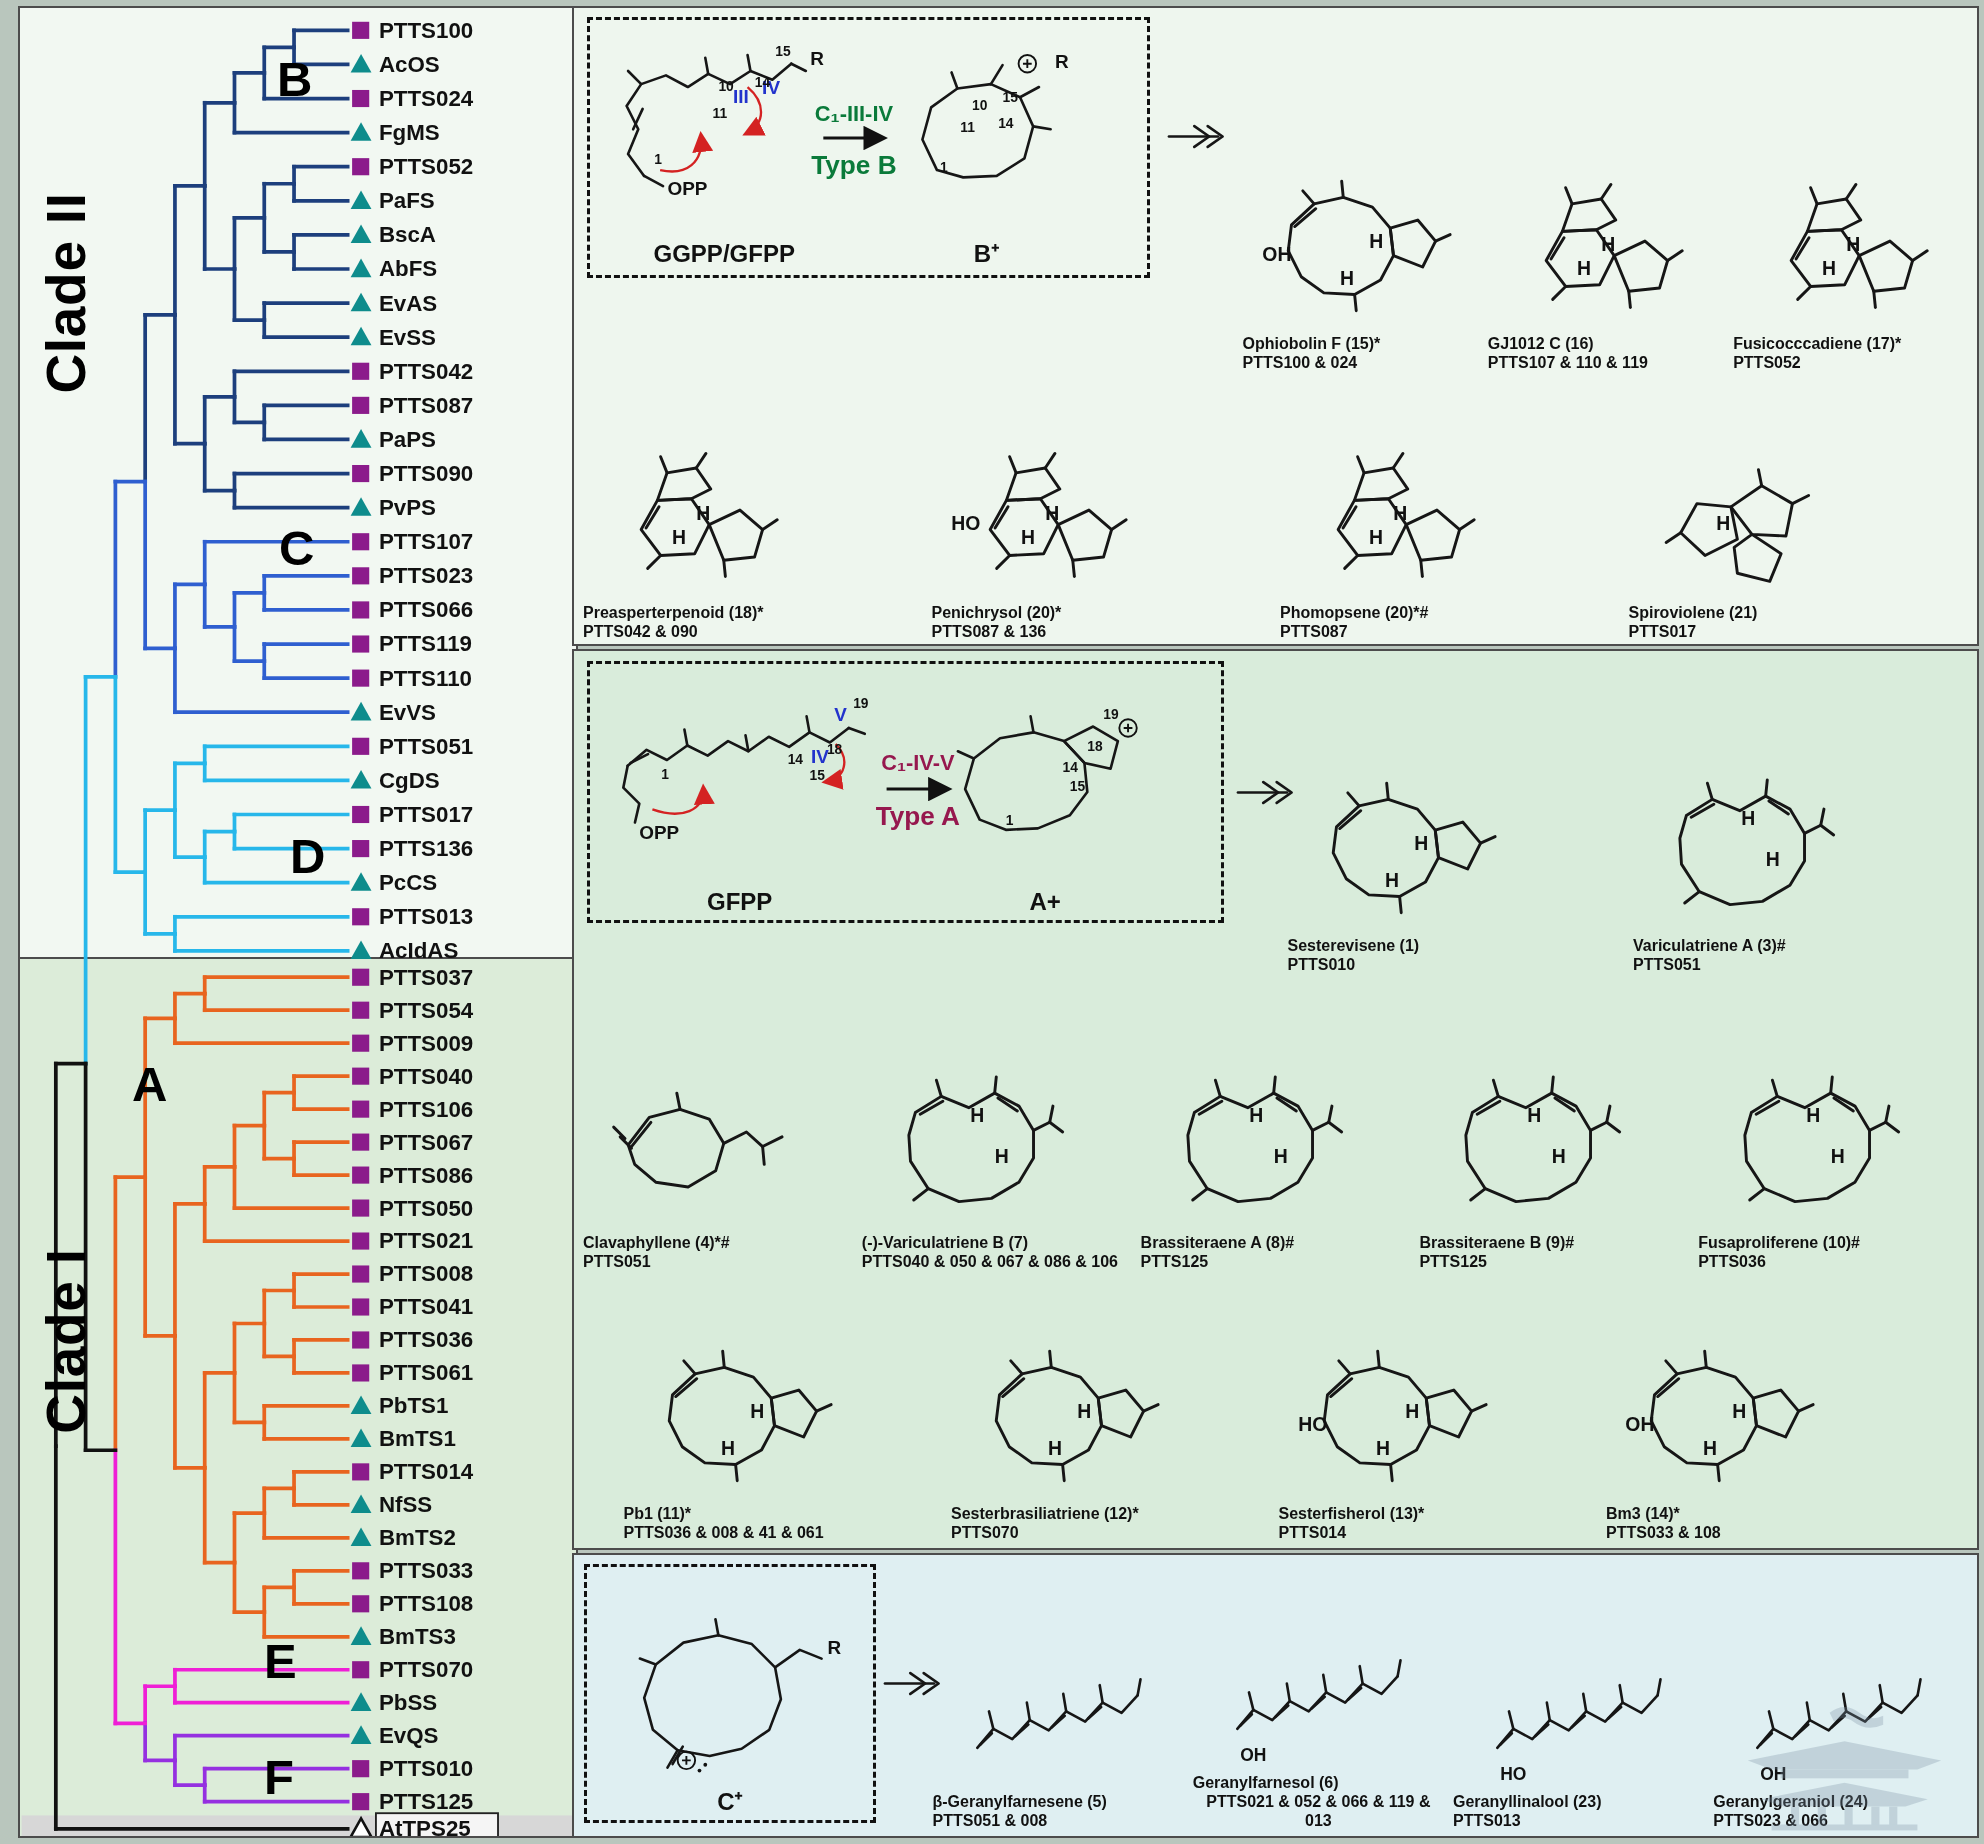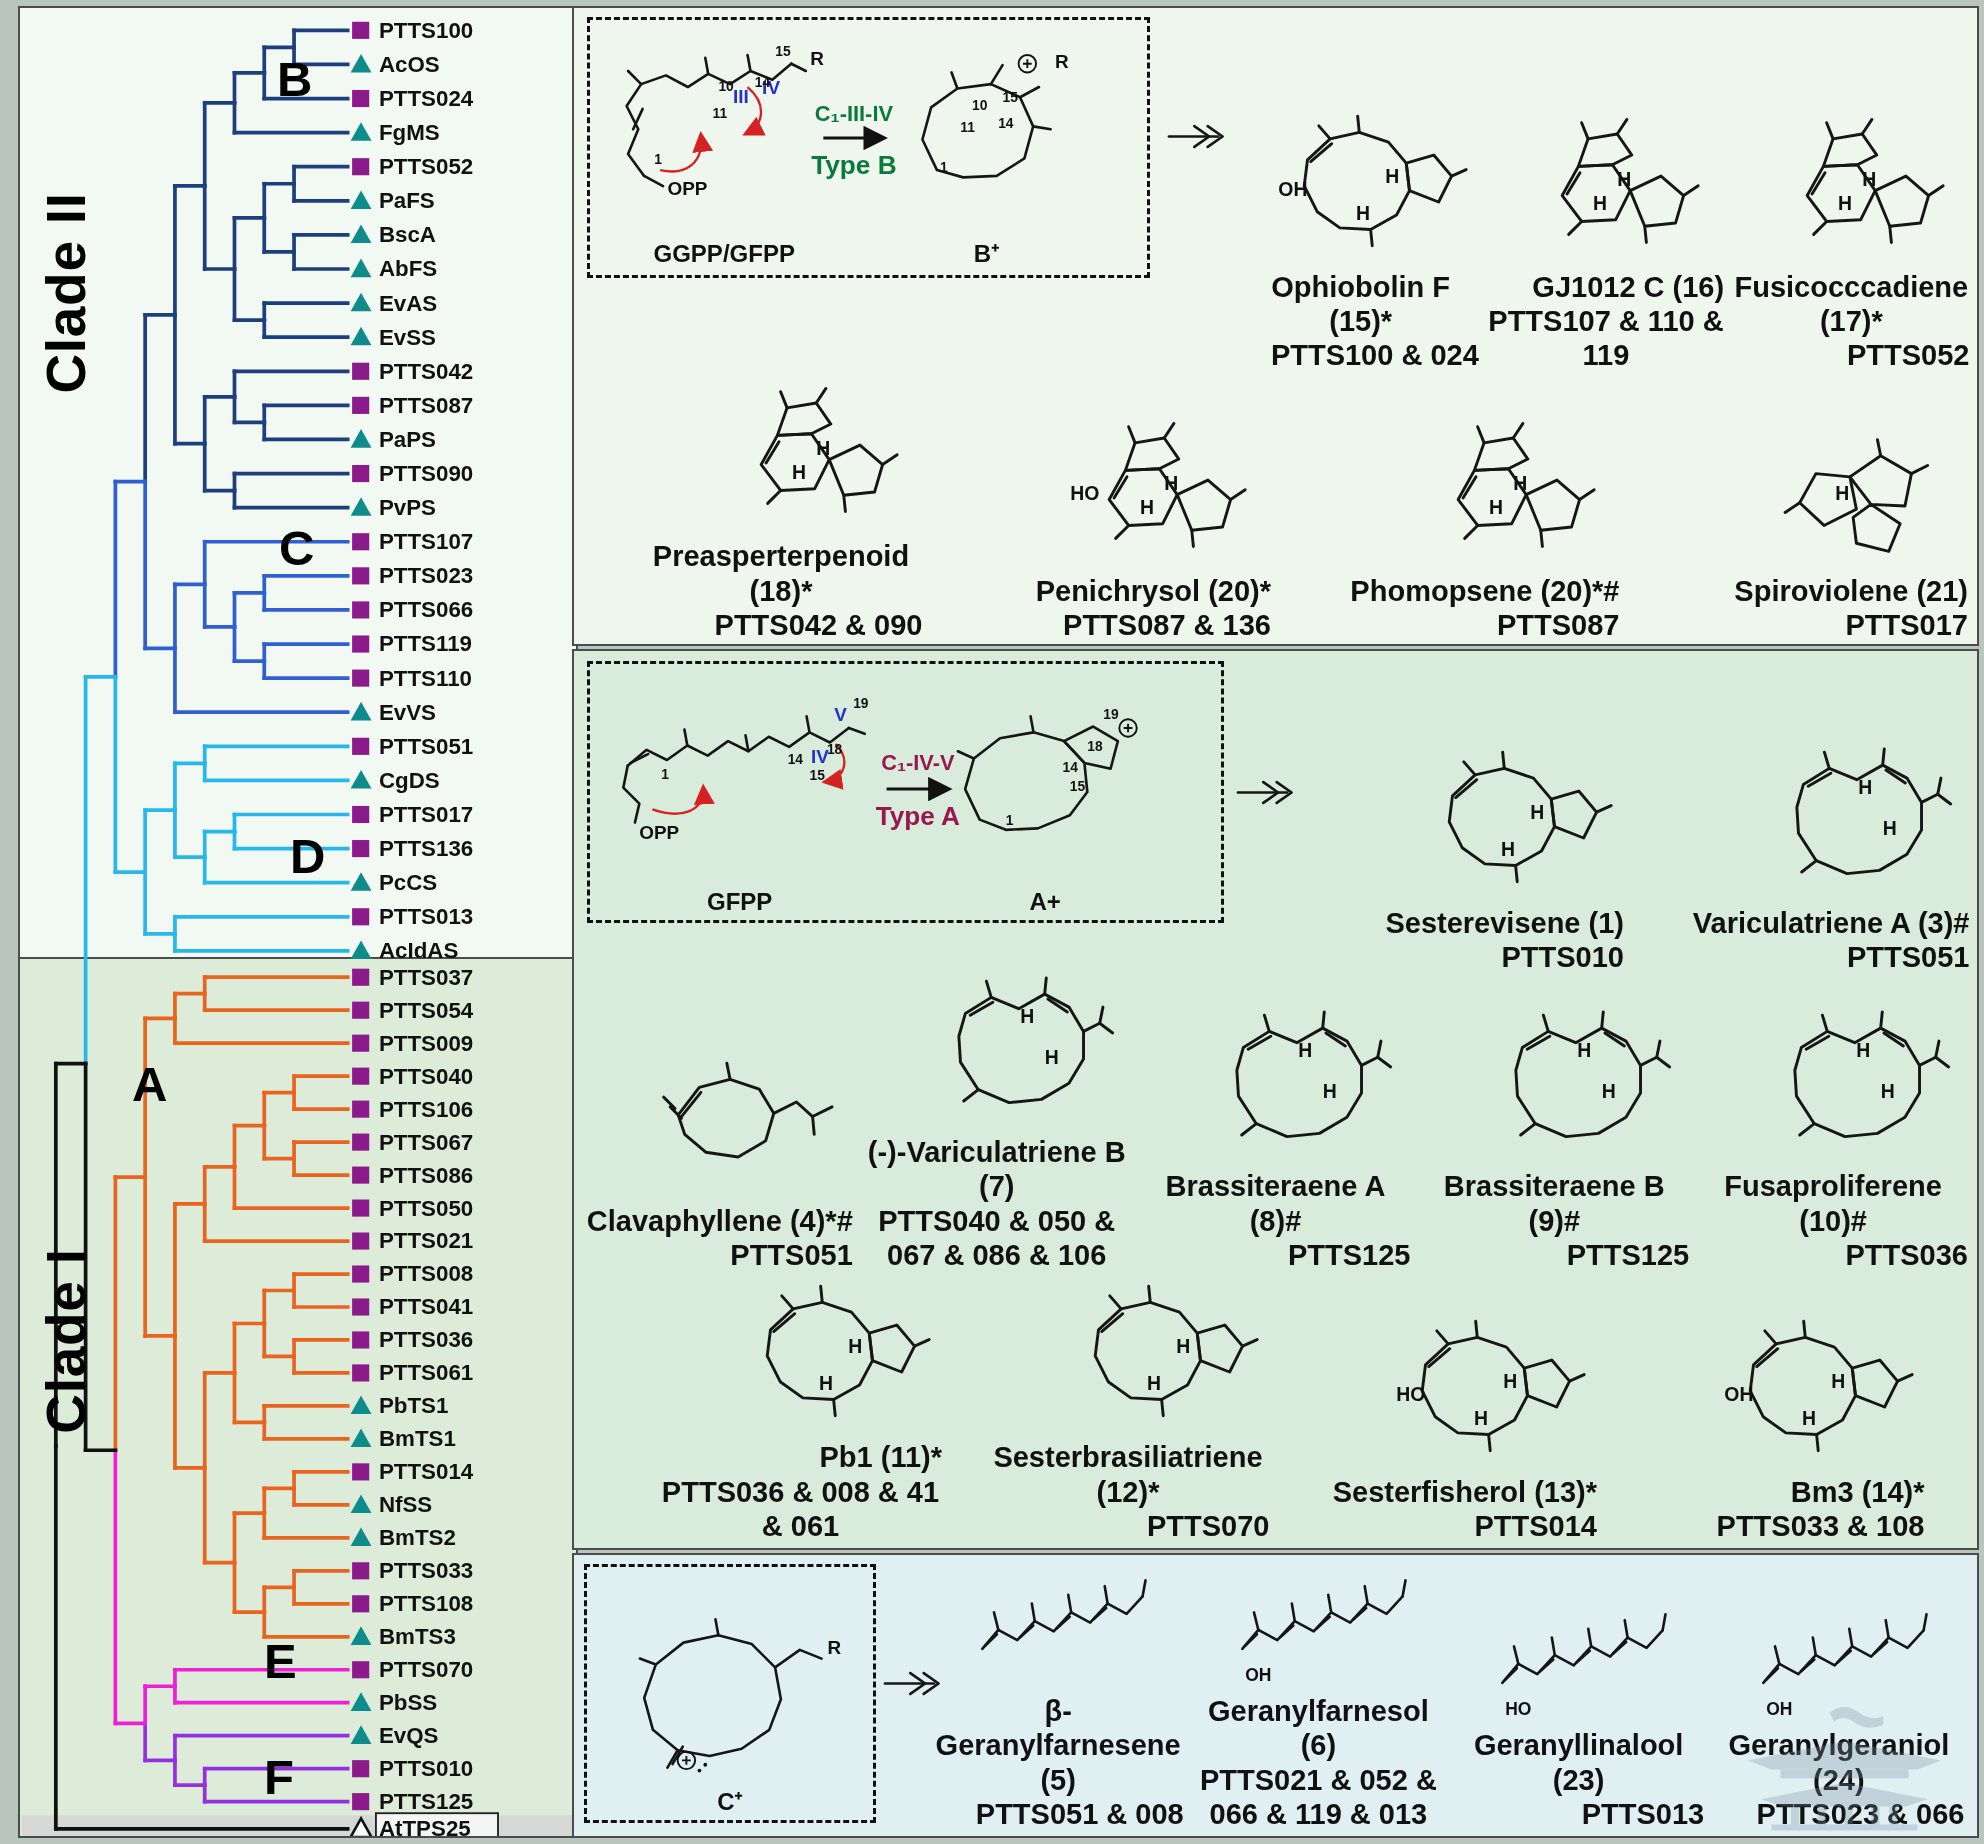--- a/index.html
+++ b/index.html
@@ -14,24 +14,24 @@
   #panelC{left:572px;top:1553px;width:1407px;height:285px;background:#dfeff2}
   #tree-svg{position:absolute;left:0;top:0}
   .vlabel{position:absolute;width:238px;text-align:center;font-size:55px;font-weight:700;transform:rotate(-90deg);letter-spacing:0.7px;color:#000}
   #clade2-label{left:-73px;top:253px}
   #clade1-label{left:-73px;top:1301px}
   .grp{position:absolute;font-size:49px;font-weight:700;color:#000}
   .mechbox{position:absolute;border:3.7px dashed #111;background:transparent}
   .mechbox svg{display:block;width:100%;height:100%}
   .marrow{position:absolute}
   .row{position:absolute;display:flex;align-items:stretch;justify-content:space-around}
-  .compound{flex:1;display:flex;flex-direction:column;align-items:flex-end;justify-content:flex-end;padding:0 4.5px}
+  .compound{flex:1;display:flex;flex-direction:column;align-items:flex-start;justify-content:flex-end;padding:0 4.5px}
   .struct{width:220px;height:170px;flex:0 0 auto}
   .wide .struct{width:246px;height:153px}
-  .cname,.cenz{font-weight:700;font-size:29px;line-height:1.18;text-align:center;max-width:283px}
+  .cname,.cenz{font-weight:700;font-size:16px;line-height:1.18;text-align:center;max-width:283px}
   .tip{font:700 30px "Liberation Sans",sans-serif;fill:#111}
   .slbl{font:700 33px "Liberation Sans",sans-serif;fill:#111;text-anchor:middle}
   .opp,.rlbl{font:700 26px "Liberation Sans",sans-serif;fill:#111}
   .blu{font:700 26px "Liberation Sans",sans-serif;fill:#2233cc}
   .num{font:700 19px "Liberation Sans",sans-serif;fill:#111}
   .grn1{font:700 30px "Liberation Sans",sans-serif;fill:var(--grn);text-anchor:middle}
   .grn2{font:700 36px "Liberation Sans",sans-serif;fill:var(--grn);text-anchor:middle}
   .mar1{font:700 30px "Liberation Sans",sans-serif;fill:var(--mar);text-anchor:middle}
   .mar2{font:700 36px "Liberation Sans",sans-serif;fill:var(--mar);text-anchor:middle}
   .sk2{stroke:#161616;stroke-width:3.6;fill:none;stroke-linecap:round;stroke-linejoin:round}

